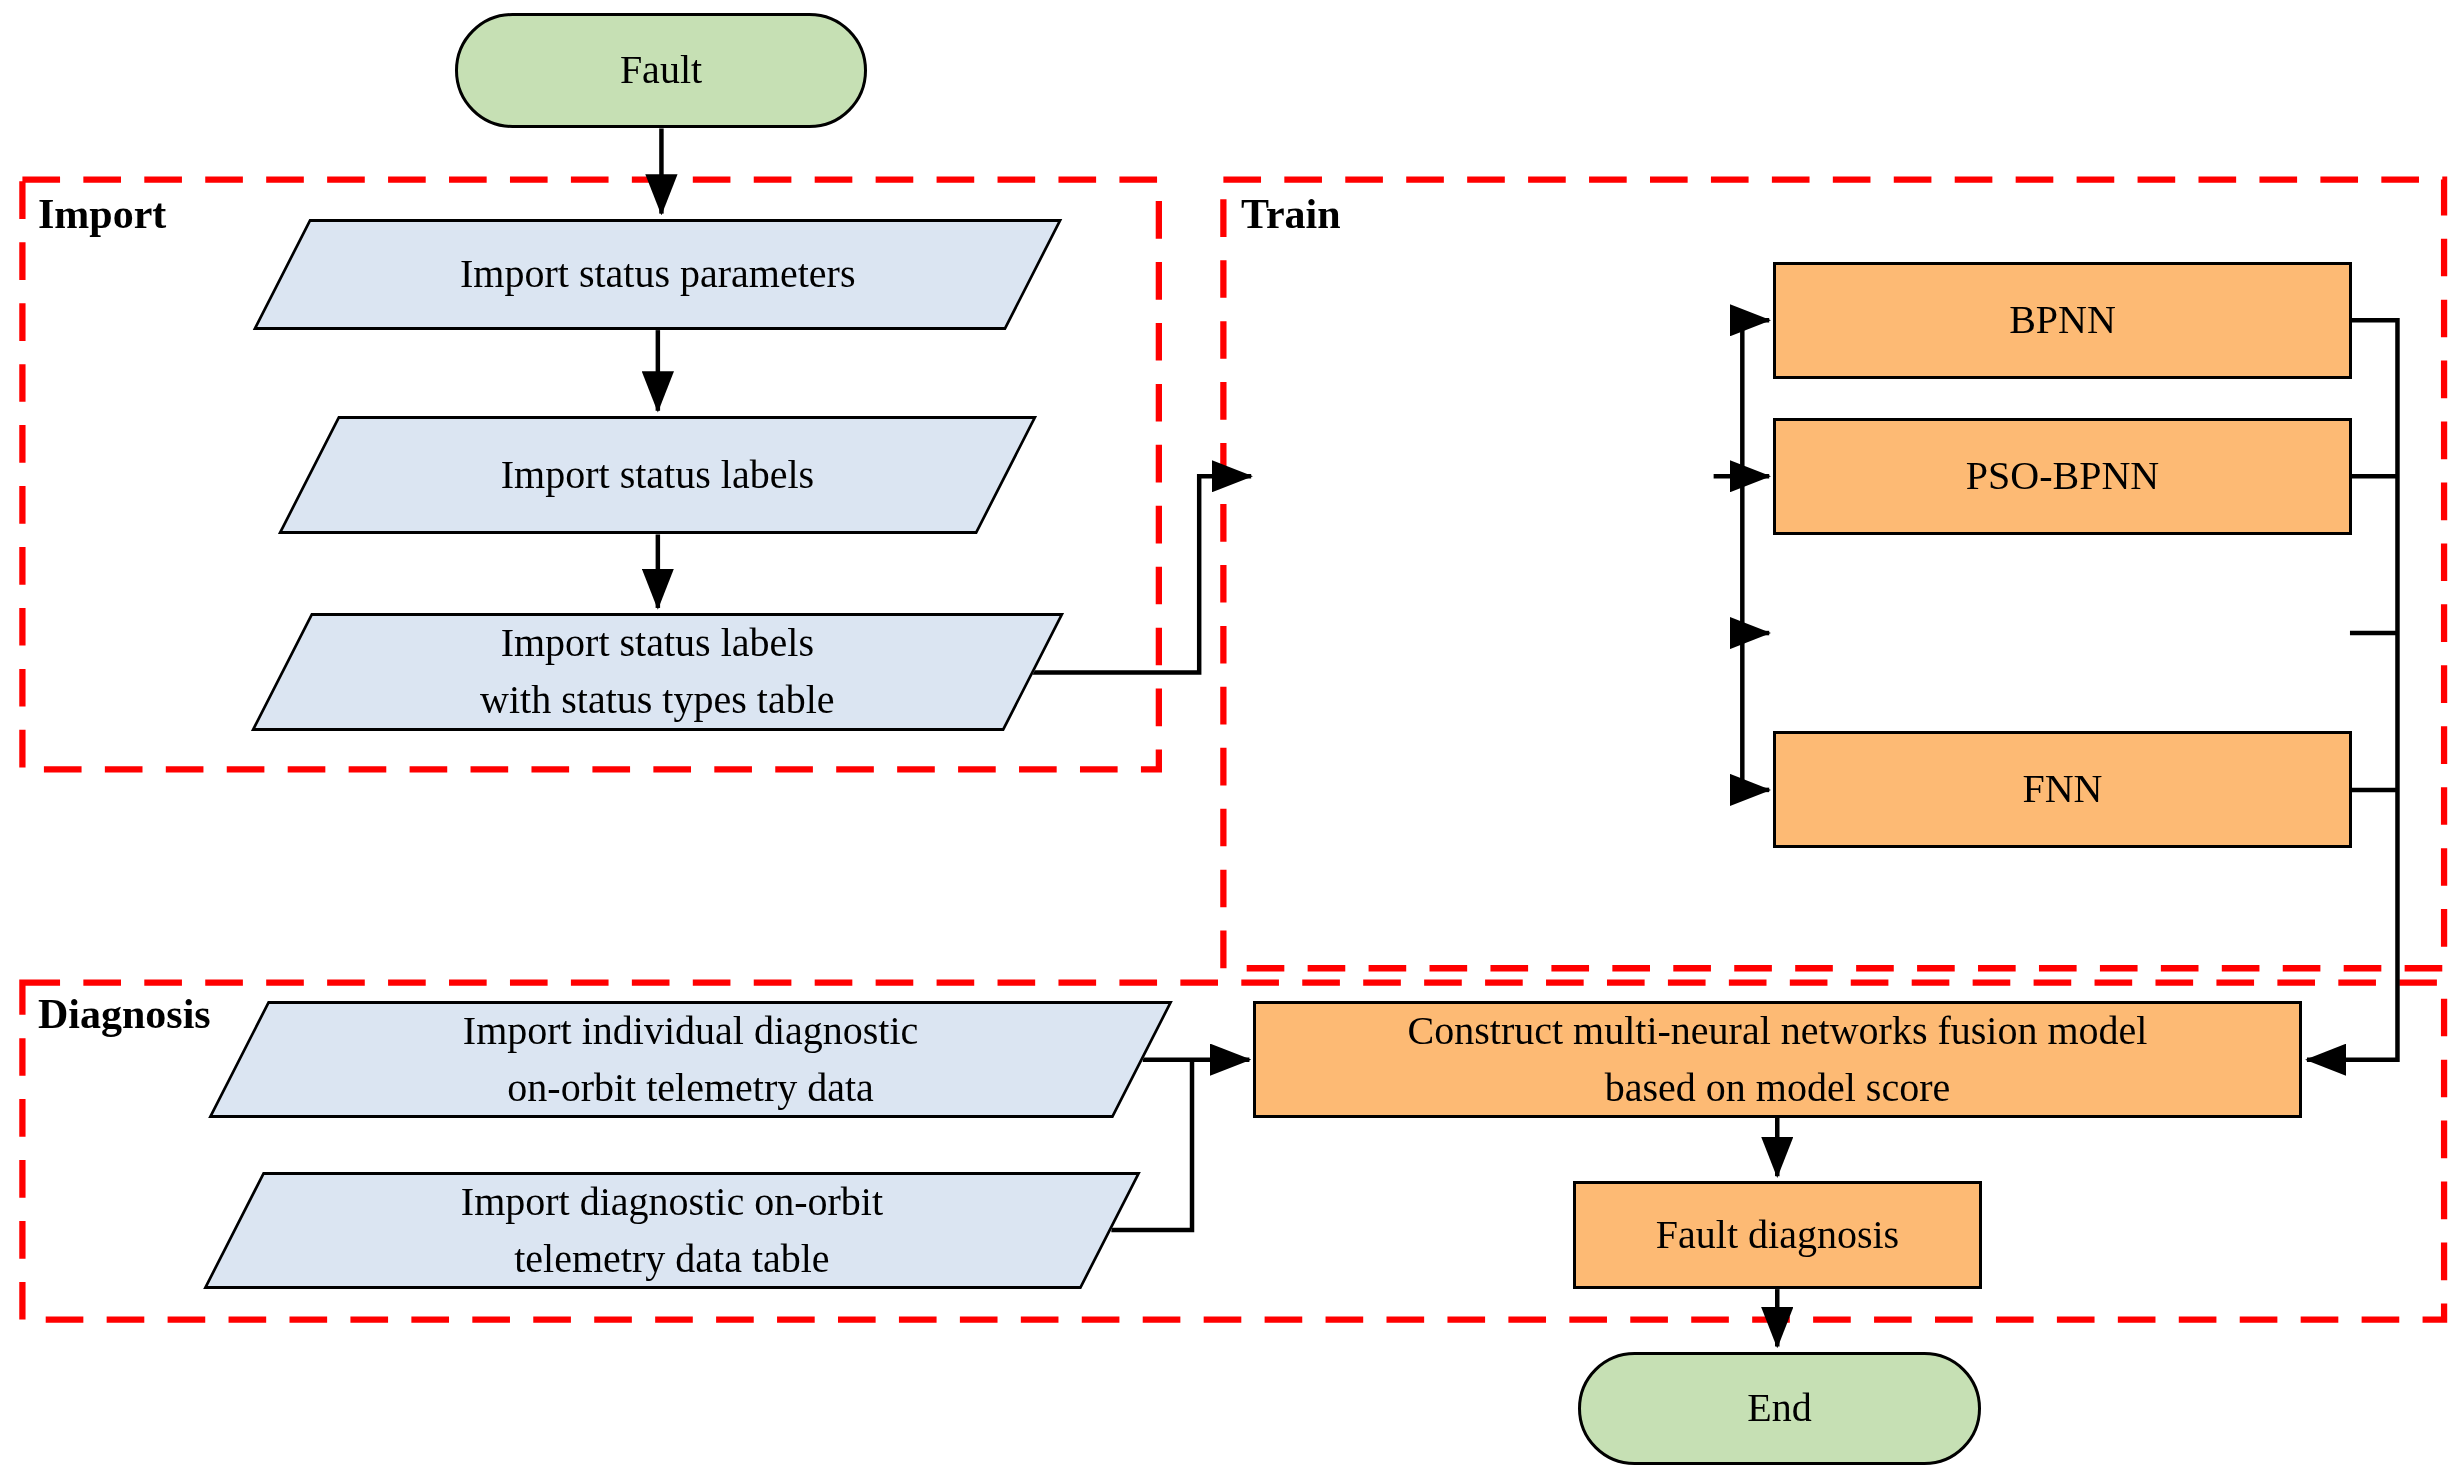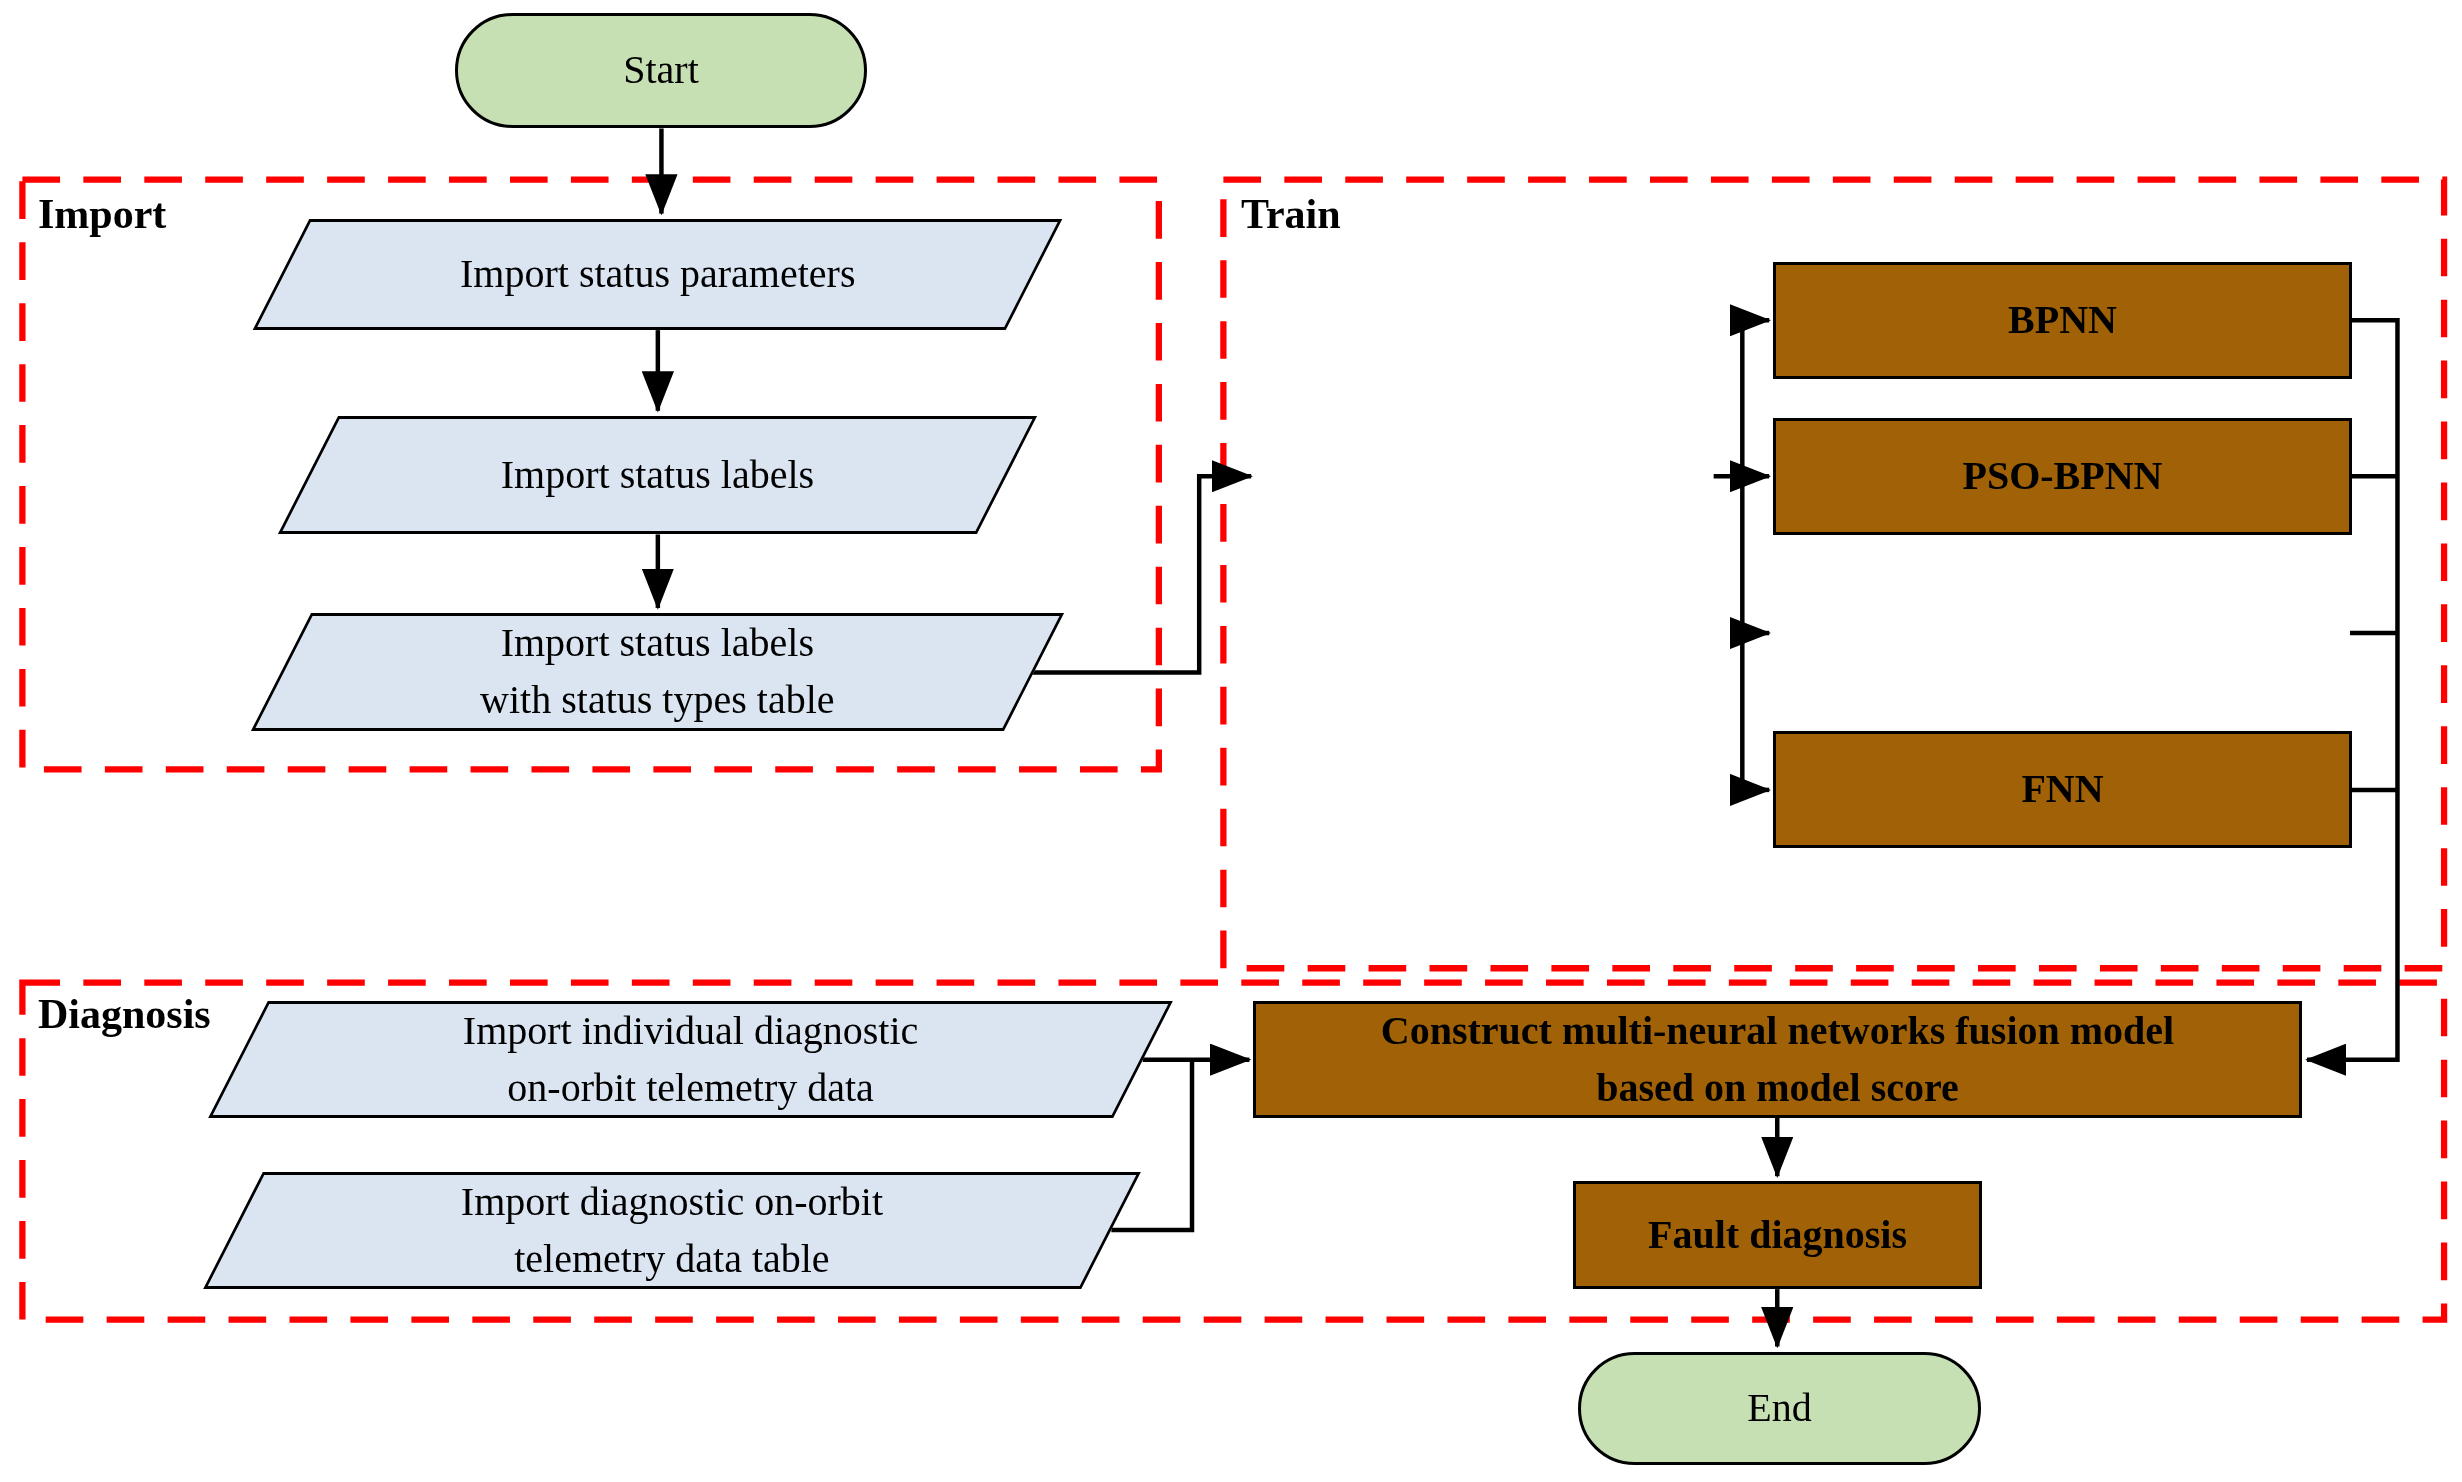--- a/index.html
+++ b/index.html
@@ -16,21 +16,21 @@
     display:flex;align-items:center;justify-content:center;
     border:3.6px solid #000;
     box-sizing:border-box;
     text-align:center;
     font-size:40px;
     color:#000;
     z-index:2;
   }
   .node-label{white-space:pre-line;line-height:1.42;display:block;}
   .terminator{background:#c6e0b4;border-radius:63px;}
-  .process{background:#a16207;font-weight:bold;}
+  .process{background:#fdba74;}
   .data{background:#dbe5f2;transform:skewX(-27deg);}
   .data .node-label{transform:skewX(27deg);}
   .group-label{
     position:absolute;
     font-weight:bold;
     font-size:42px;
     color:#000;
     z-index:3;
   }
 </style>
@@ -72,21 +72,21 @@
 
     <line x1="1983" y1="1247" x2="1983" y2="1312" stroke="#000" stroke-width="5" marker-end="url(#ah)"></line>
     <line x1="1983" y1="1438" x2="1983" y2="1502" stroke="#000" stroke-width="5" marker-end="url(#ah)"></line>
   </svg>
 
   <div class="group-label" style="left:38px;top:190px;font-family:Liberation Serif, serif;">Import</div>
   <div class="group-label" style="left:1241px;top:190px;">Train</div>
   <div class="group-label" style="left:38px;top:990px;">Diagnosis</div>
 
   <div class="node terminator" style="left:455px;top:13.4px;width:412px;height:115px;">
-    <span class="node-label">Start</span>
+    <span class="node-label">Fault</span>
   </div>
 
   <div class="node data" style="left:281px;top:219px;width:753px;height:111px;">
     <span class="node-label">Import status parameters</span>
   </div>
 
   <div class="node data" style="left:308px;top:416px;width:699px;height:118px;">
     <span class="node-label">Import status labels</span>
   </div>
 

